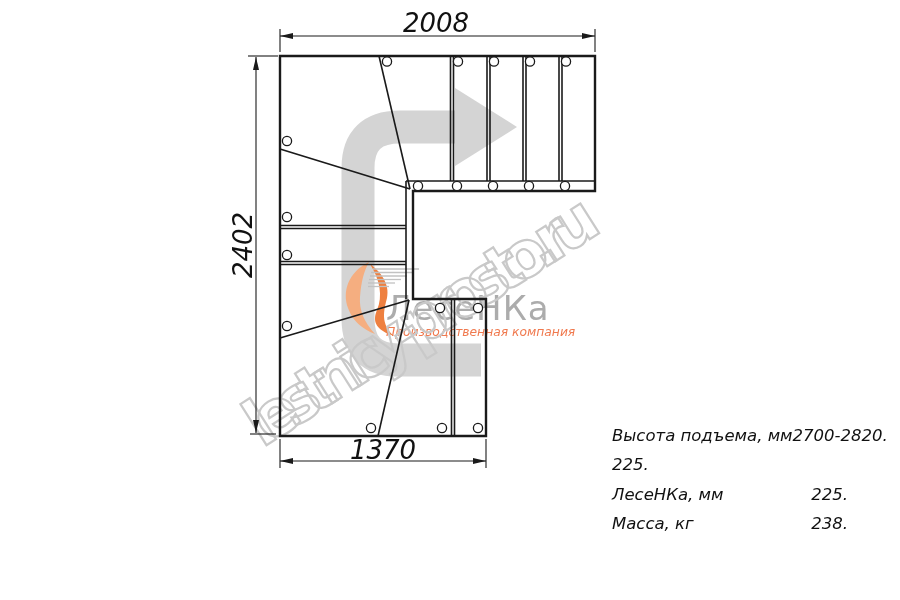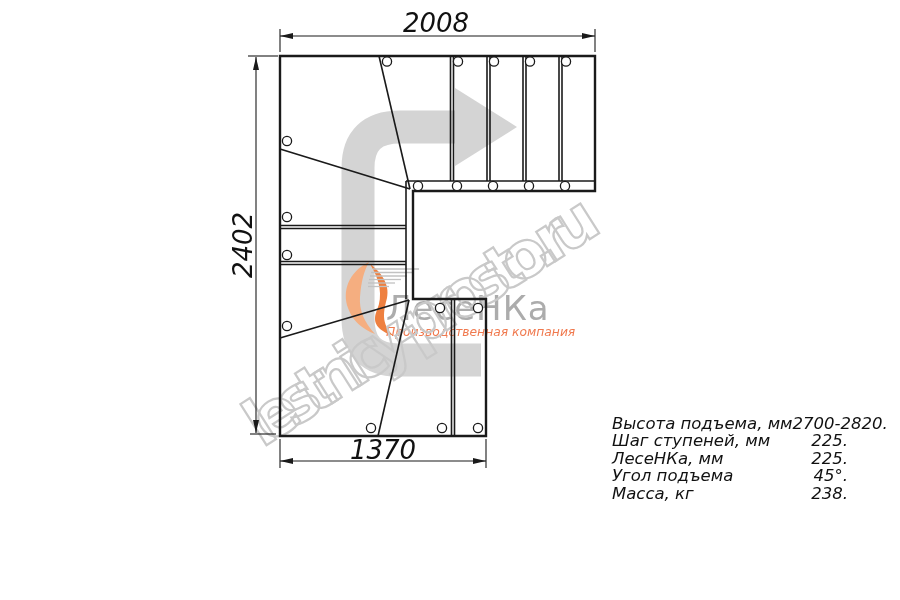--- a/index.html
+++ b/index.html
@@ -6,21 +6,21 @@
   #stage{
     position:relative;width:900px;height:600px;background:#ffffff;overflow:hidden;
     font-family:"DejaVu Sans","Liberation Sans",sans-serif;
   }
   #plan-svg{position:absolute;left:0;top:0;}
   .dim-text{font-style:italic;font-size:26px;fill:#111;}
   #spec-table{
     position:absolute;left:612px;top:415px;width:236px;
     font-style:italic;font-size:16.5px;color:#111;line-height:17.4px;
   }
-  .spec-row{display:flex;justify-content:space-between;white-space:nowrap;}
+  .spec-row{display:flex;justify-content:space-between;white-space:nowrap;margin-top:12px;}
   .spec-value{text-align:center;}
 </style>
 </head>
 <body>
 
 <div id="stage">
 
   <svg id="plan-svg" width="900" height="600" viewBox="0 0 900 600">
 
     <g>
@@ -130,30 +130,25 @@
       <text class="dim-text" x="383" y="459" text-anchor="middle" stroke="none">1370</text>
     </g>
   </svg>
 
   <div id="spec-table">
     <div class="spec-row">
       <span class="spec-label">Высота подъема, мм</span>
       <span class="spec-value">2700-2820.</span>
     </div>
     <div class="spec-row">
-      <span class="spec-label">Шаг ступеней, мм</span>
       <span class="spec-value">225.</span>
     </div>
     <div class="spec-row">
       <span class="spec-label">ЛесеНКа, мм</span>
       <span class="spec-value">225.</span>
-    </div>
-    <div class="spec-row">
-      <span class="spec-label">Угол подъема</span>
-      <span class="spec-value">45°.</span>
     </div>
     <div class="spec-row">
       <span class="spec-label">Масса, кг</span>
       <span class="spec-value">238.</span>
     </div>
   </div>
 
 </div>
 
 </body></html>

